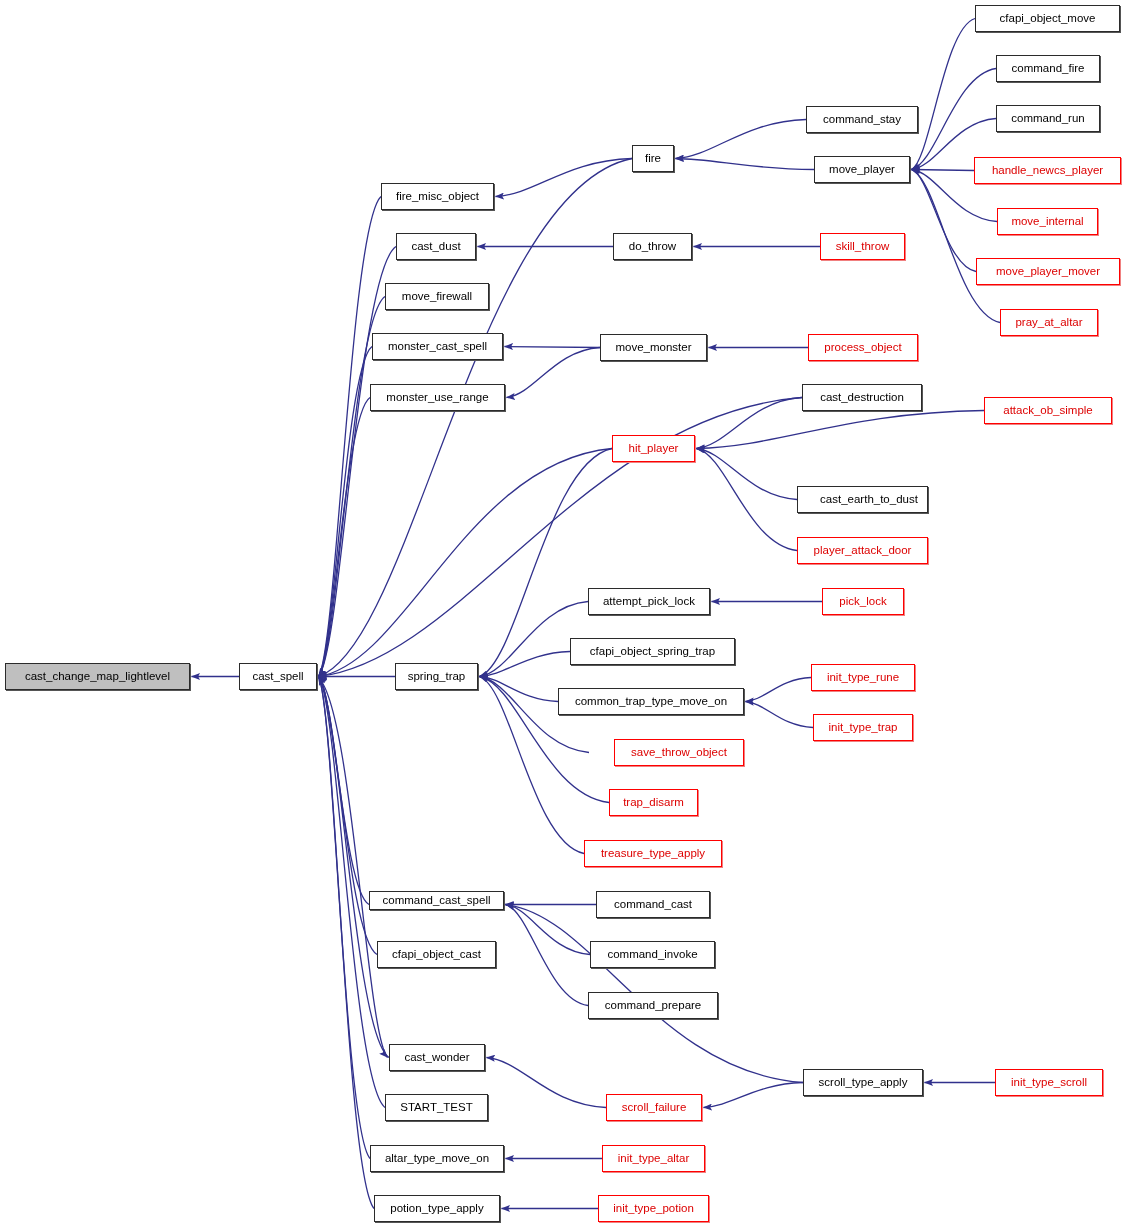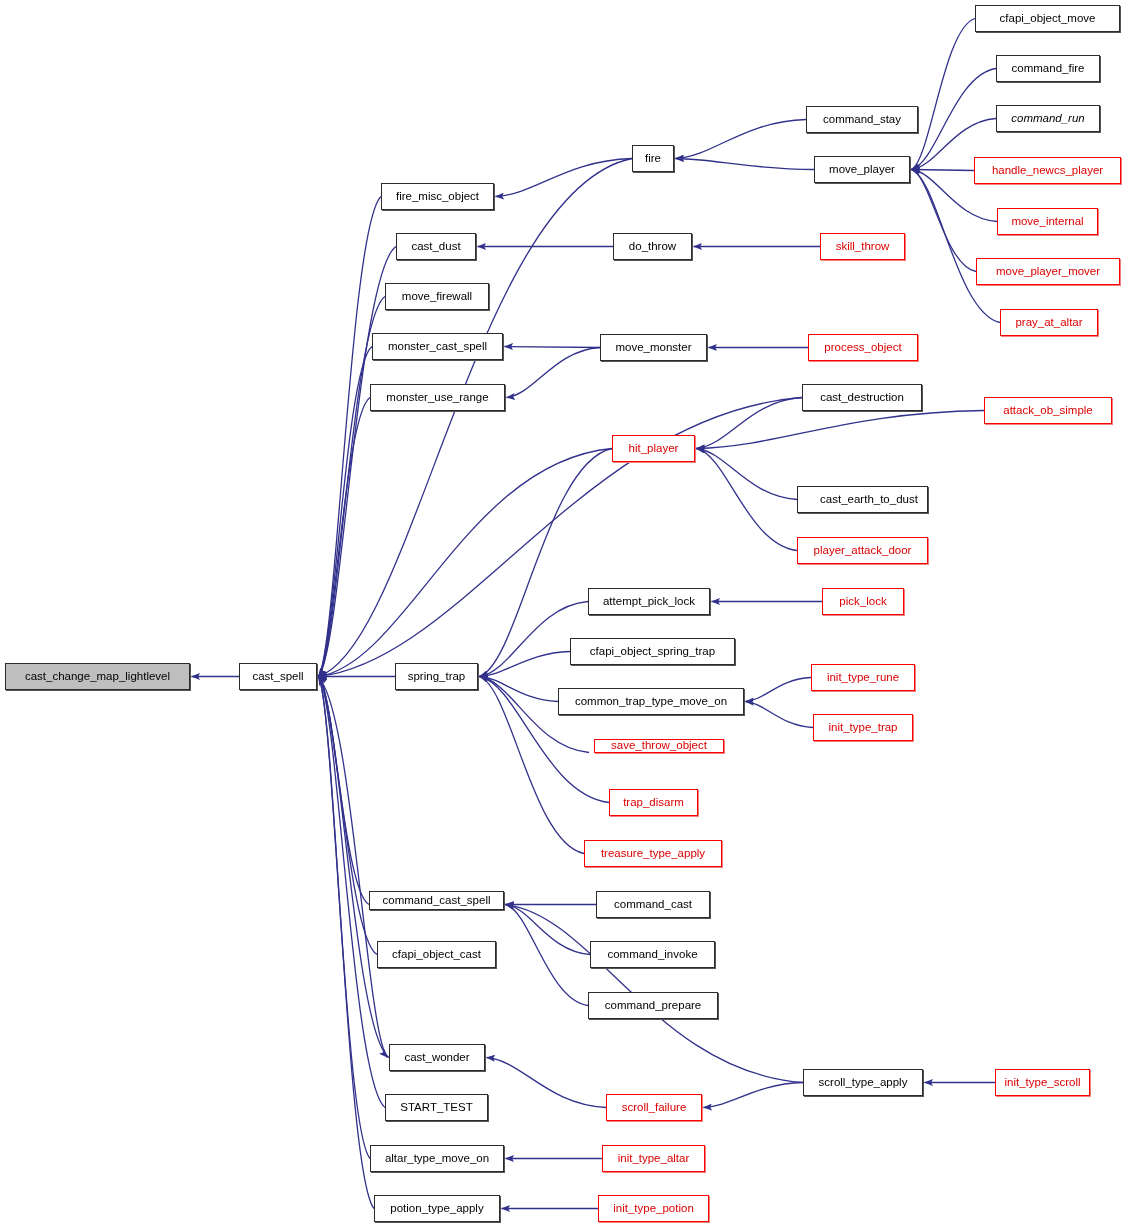--- a/index.html
+++ b/index.html
@@ -138,21 +138,21 @@
       </div>
       <div class="nodebox black" style="left: 588px; top: 588px; width: 122px; height: 27px;">
         <span class="nlabel">attempt_pick_lock</span>
       </div>
       <div class="nodebox black" style="left: 570px; top: 638px; width: 165px; height: 27px;">
         <span class="nlabel">cfapi_object_spring_trap</span>
       </div>
       <div class="nodebox black" style="left: 558px; top: 688px; width: 186px; height: 27px;">
         <span class="nlabel">common_trap_type_move_on</span>
       </div>
-      <div class="nodebox red" style="left: 594px; top: 739px; width: 130px; height: 14px;">
+      <div class="nodebox red" style="left: 614px; top: 739px; width: 130px; height: 27px;">
         <span class="nlabel">save_throw_object</span>
       </div>
       <div class="nodebox red" style="left: 609px; top: 789px; width: 89px; height: 27px;">
         <span class="nlabel">trap_disarm</span>
       </div>
       <div class="nodebox red" style="left: 584px; top: 840px; width: 138px; height: 27px;">
         <span class="nlabel">treasure_type_apply</span>
       </div>
       <div class="nodebox black" style="left: 596px; top: 891px; width: 114px; height: 27px; justify-content: center;">
         <span class="nlabel">command_cast</span>
@@ -204,35 +204,35 @@
       </div>
       <div class="nodebox black" style="left: 803px; top: 1069px; width: 120px; height: 27px;">
         <span class="nlabel">scroll_type_apply</span>
       </div>
       <div class="nodebox black" style="left: 975px; top: 5px; width: 145px; height: 27px;">
         <span class="nlabel">cfapi_object_move</span>
       </div>
       <div class="nodebox black" style="left: 996px; top: 55px; width: 104px; height: 27px;">
         <span class="nlabel">command_fire</span>
       </div>
-      <div class="nodebox black" style="left: 996px; top: 105px; width: 104px; height: 27px; font-style: italic;">
+      <div class="nodebox black" style="left: 996px; top: 105px; width: 104px; height: 27px;">
         <span class="nlabel">command_run</span>
       </div>
       <div class="nodebox red" style="left: 974px; top: 157px; width: 147px; height: 27px;">
         <span class="nlabel">handle_newcs_player</span>
       </div>
       <div class="nodebox red" style="left: 997px; top: 208px; width: 101px; height: 27px;">
         <span class="nlabel">move_internal</span>
       </div>
       <div class="nodebox red" style="left: 976px; top: 258px; width: 144px; height: 27px;">
         <span class="nlabel">move_player_mover</span>
       </div>
       <div class="nodebox red" style="left: 1000px; top: 309px; width: 98px; height: 27px;">
         <span class="nlabel">pray_at_altar</span>
       </div>
       <div class="nodebox red" style="left: 984px; top: 397px; width: 128px; height: 27px;">
         <span class="nlabel">attack_ob_simple</span>
       </div>
-      <div class="nodebox red" style="left: 995px; top: 1069px; width: 95px; height: 27px;">
+      <div class="nodebox red" style="left: 995px; top: 1069px; width: 108px; height: 27px;">
         <span class="nlabel">init_type_scroll</span>
       </div>
     </div>
 </div>
 
 </body></html>

